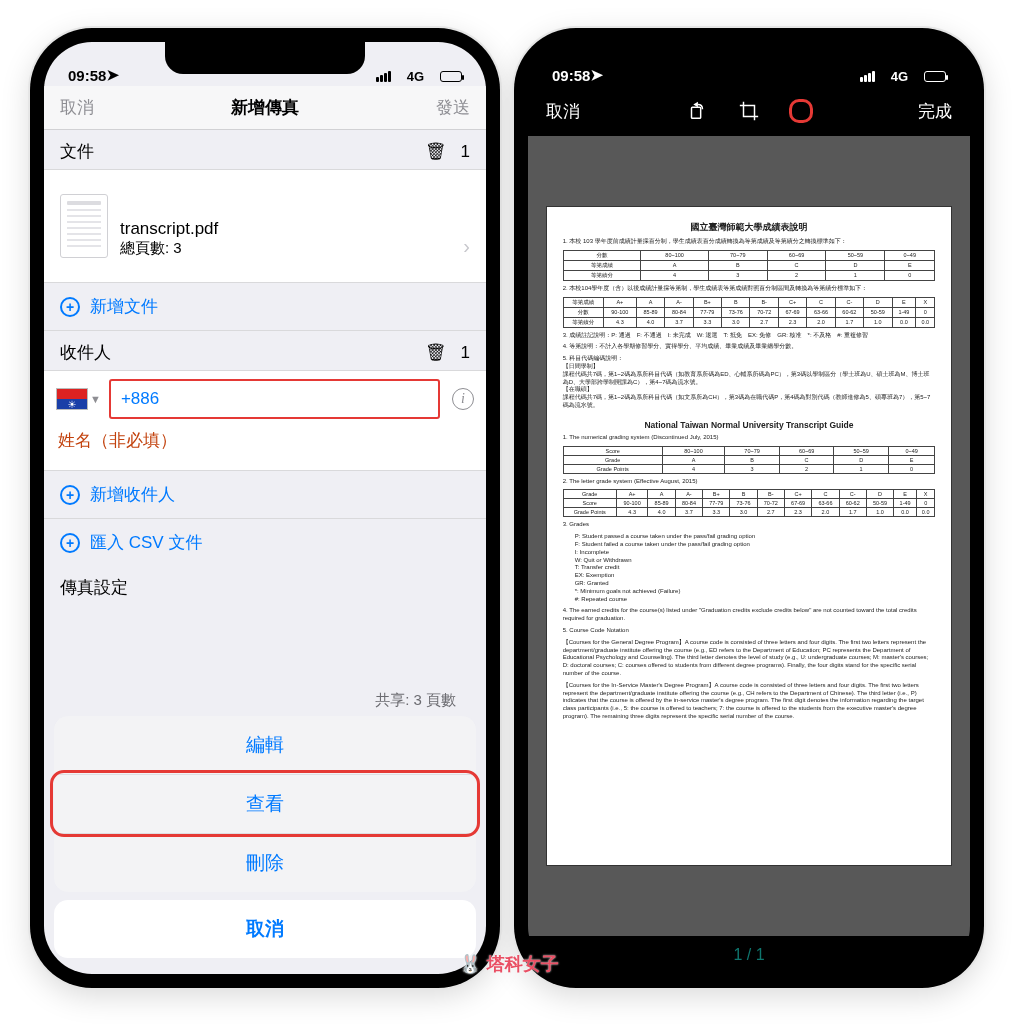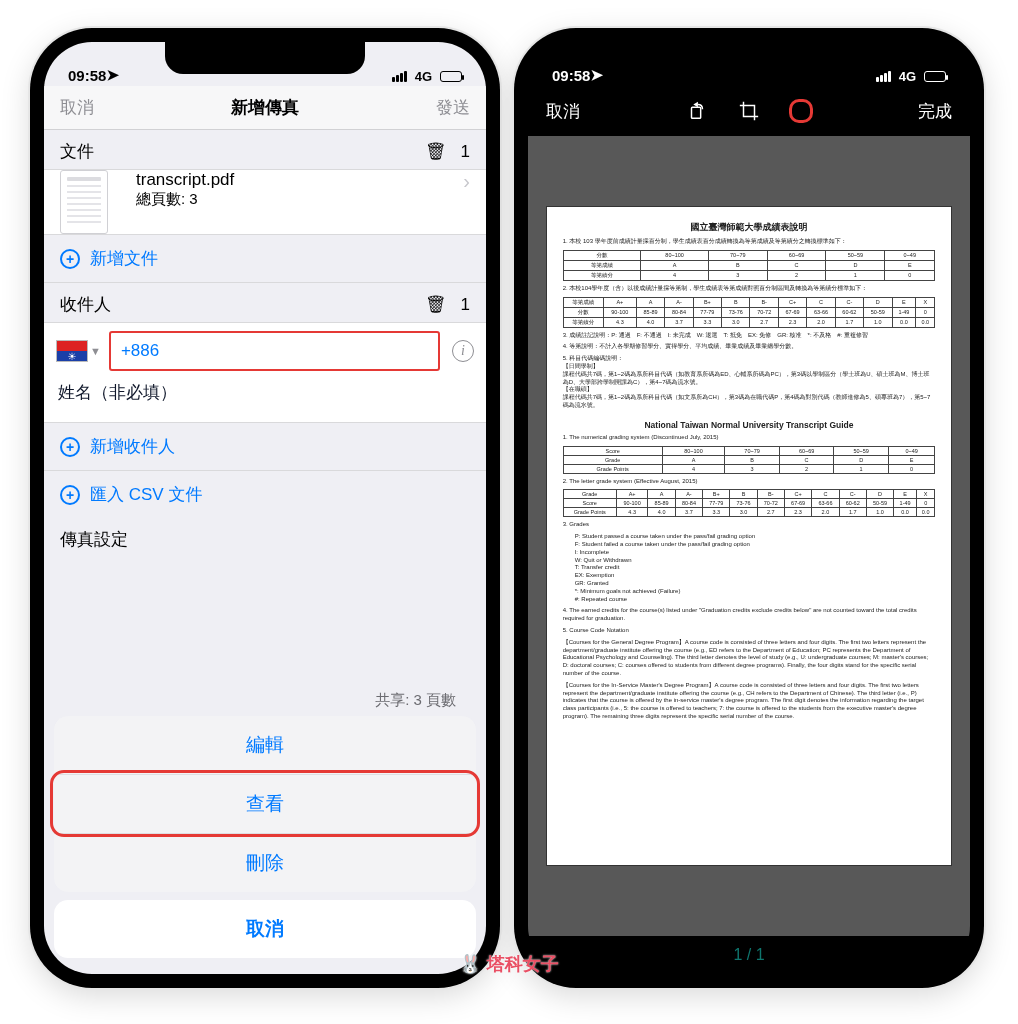--- a/index.html
+++ b/index.html
@@ -49,21 +49,21 @@
     display: flex;
     align-items: flex-end;
     justify-content: space-between;
     padding: 0 24px 2px;
     font-size: 15px;
     font-weight: 600;
   }
   .phone-left .status-bar { color: #000; }
   .phone-right .status-bar { color: #fff; }
   .status-left { display:flex; align-items:center; }
-  .status-right { display:flex; align-items:center; gap:8px; font-size:13px; }
+  .status-right { display:flex; align-items:center; gap:16px; font-size:13px; }
   .bars { display:inline-flex; align-items:flex-end; gap:1px; }
   .bars span { width:3px; background:currentColor; border-radius:1px; }
   .bars span:nth-child(1){height:5px}.bars span:nth-child(2){height:7px}
   .bars span:nth-child(3){height:9px}.bars span:nth-child(4){height:11px}
   .battery { width:22px; height:11px; border:1px solid currentColor; border-radius:3px; position:relative; }
   .battery::after{content:"";position:absolute;right:-3px;top:3px;width:2px;height:5px;background:currentColor;border-radius:1px;}
   .battery-fill{height:100%;width:55%;background:currentColor;border-radius:1px;}
 
   
   .nav-left {
@@ -75,21 +75,21 @@
     color:#8e8e93; font-size:17px;
   }
   .nav-left .title { color:#000; font-weight:600; }
   .section-hdr {
     display:flex; align-items:center; justify-content:space-between;
     padding: 10px 16px 6px; color:#000; font-size:17px;
   }
   .trash-count{ display:flex; align-items:center; gap:14px; color:#000;}
   .doc-row {
     background:#fff; border-top:1px solid #d9d9db; border-bottom:1px solid #d9d9db;
-    display:flex; align-items:flex-start; gap:28px; padding:0 16px;
+    display:flex; align-items:flex-end; gap:12px; padding:24px 16px;
   }
   .doc-thumb {
     width:48px; height:64px; background:#fff; border:1px solid #d0d0d4;
     border-radius:3px; position:relative; overflow:hidden;
   }
   .doc-thumb::before{content:"";position:absolute;inset:6px 6px auto 6px;height:4px;background:#dcdce0;border-radius:1px;}
   .doc-thumb::after{content:"";position:absolute;top:14px;left:6px;right:6px;bottom:6px;
     background:repeating-linear-gradient(#e4e4e8 0 2px, transparent 2px 6px);}
   .doc-meta .fn{font-size:17px;color:#000;}
   .doc-meta .pg{font-size:15px;color:#000000;}
@@ -102,21 +102,21 @@
   .plus-circle{width:20px;height:20px;border:2px solid #007aff;border-radius:50%;display:flex;align-items:center;justify-content:center;font-weight:700;font-size:14px;}
   .input-row{background:#fff;border-top:1px solid #d9d9db;border-bottom:1px solid #d9d9db;padding:8px 12px;}
   .phone-input-row{display:flex;align-items:center;gap:8px;}
   .flag{width:32px;height:22px;display:flex;flex-direction:column;border:1px solid #bbb;}
   .flag .r{flex:1;background:#d22;}
   .flag .bl{flex:1;background:#1a3fa8;position:relative;}
   .flag .bl::after{content:"☀";position:absolute;inset:0;color:#fff;font-size:10px;display:flex;align-items:center;justify-content:center;}
   .flag-dd{color:#8e8e93;font-size:11px;}
   .phone-num-box{flex:1;border:2.5px solid #e53935;border-radius:3px;padding:8px 10px;color:#007aff;font-size:17px;}
   .info-circle{width:22px;height:22px;border:1.5px solid #8e8e93;border-radius:50%;display:flex;align-items:center;justify-content:center;color:#8e8e93;font-style:italic;font-family:serif;font-size:14px;margin-left:4px;}
-  .name-input{color:#0f172a;font-size:17px;padding:10px 2px;}
+  .name-input{color:#c2410c;font-size:17px;padding:10px 2px;}
   .action-sheet{
     position:absolute; left:10px; right:10px; bottom:16px; z-index:40;
   }
   .sheet-group{background:#f3f3f5e6;border-radius:14px;overflow:hidden;backdrop-filter:blur(6px);}
   .sheet-item{padding:16px;text-align:center;font-size:19px;color:#007aff;border-top:1px solid #dedee2;}
   .sheet-item:first-child{border-top:none;}
   .sheet-cancel{margin-top:8px;background:#fff;border-radius:14px;padding:16px;text-align:center;font-size:19px;color:#007aff;font-weight:600;}
   .highlight-edit{
     position:absolute; border:3.5px solid #e53935; border-radius:14px; pointer-events:none;
   }

